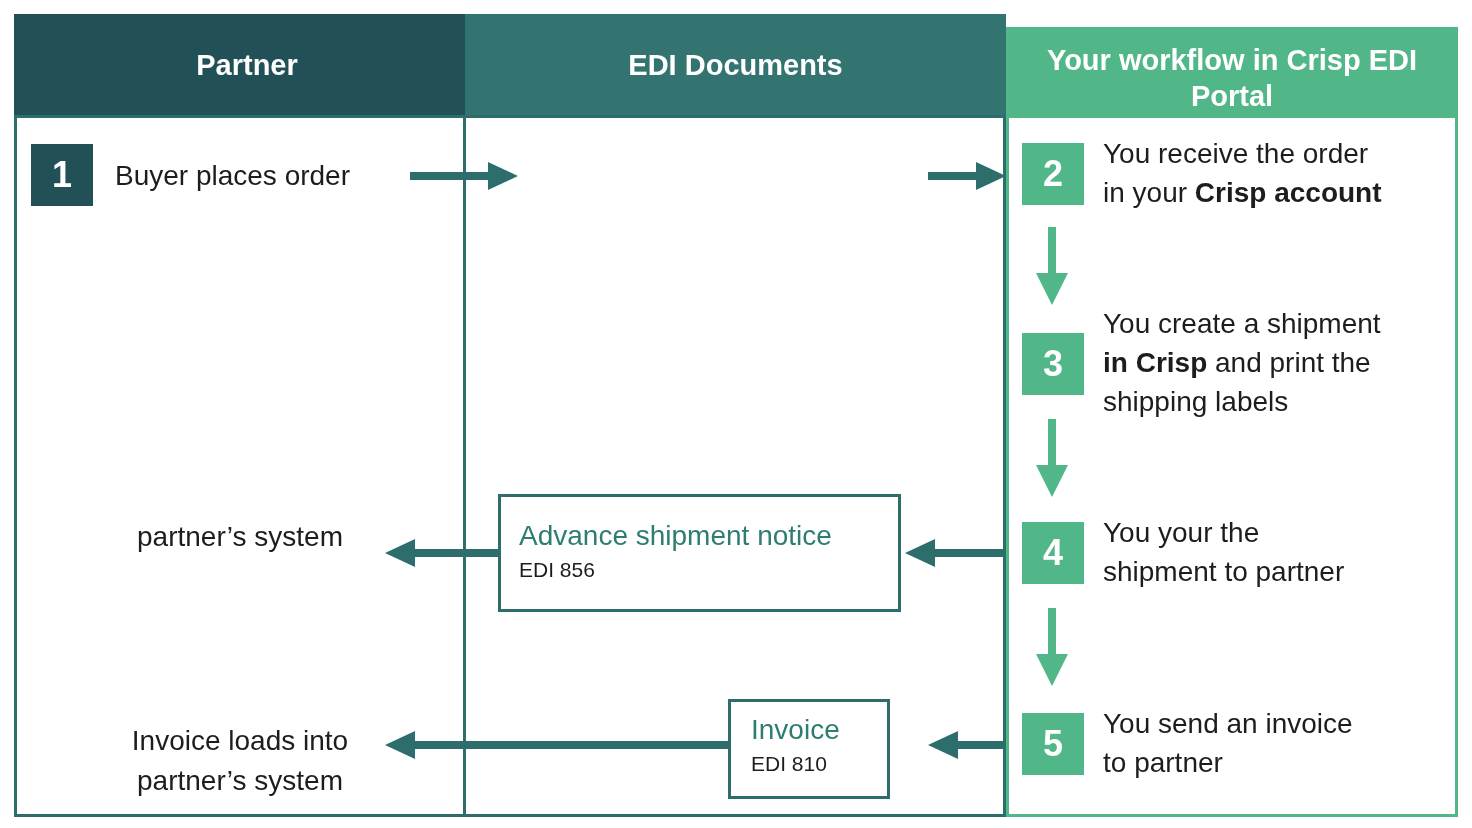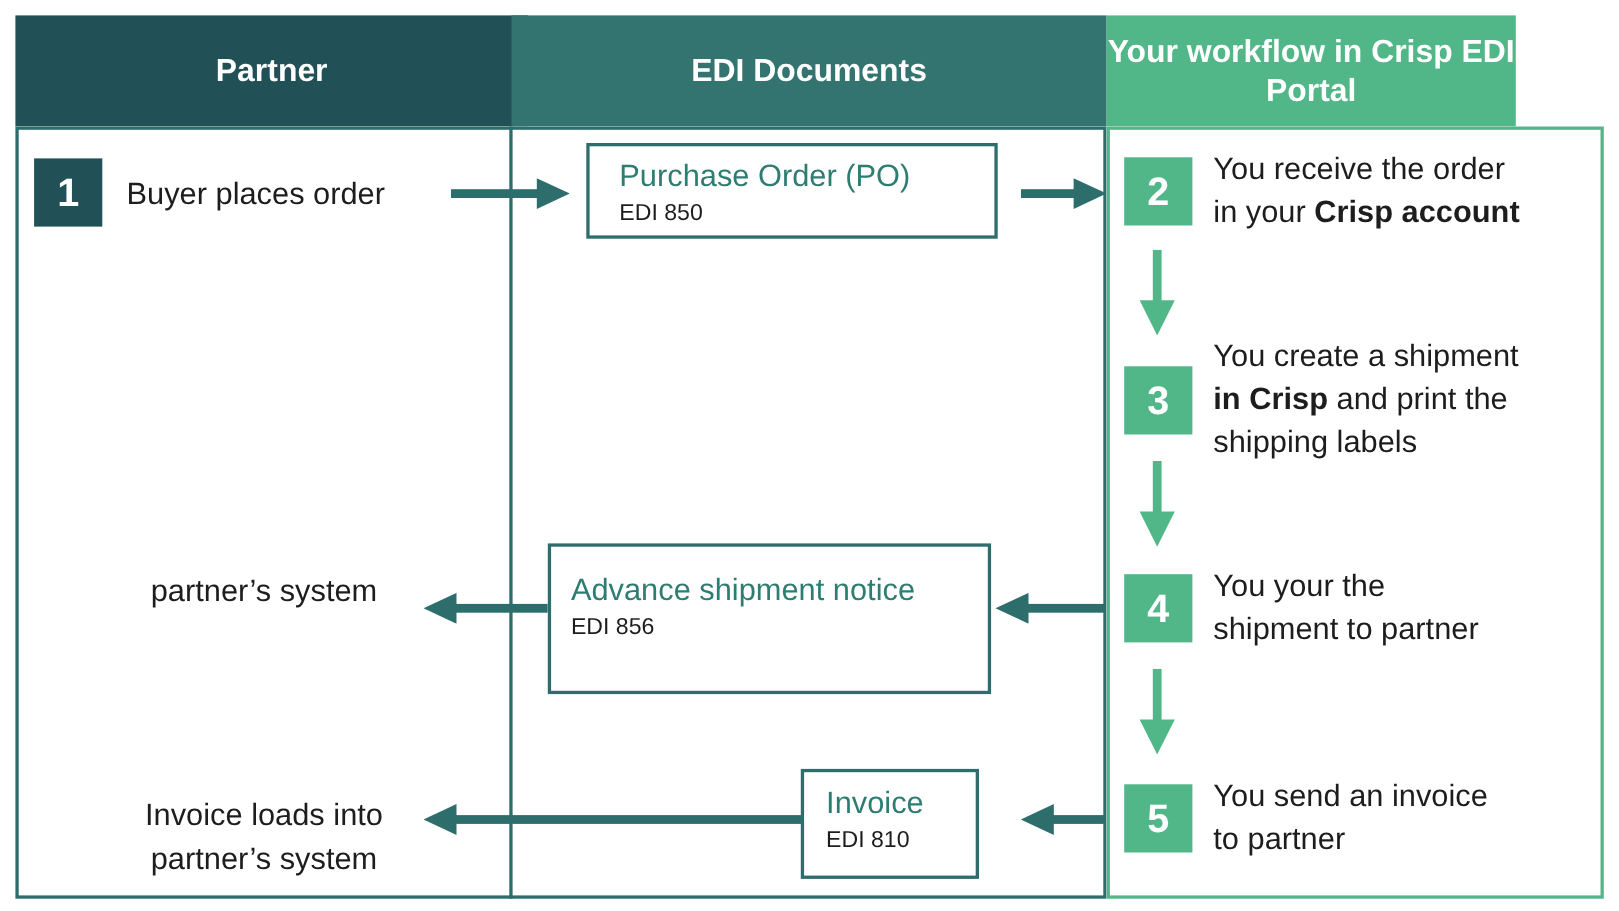--- a/index.html
+++ b/index.html
@@ -18,21 +18,21 @@
   }
   .abs{position:absolute;box-sizing:border-box;}
 
   
   .col-header{
     display:flex;align-items:center;justify-content:center;text-align:center;
     color:#ffffff;font-weight:700;font-size:29px;line-height:36px;
   }
   .hdr-partner{left:14px;top:14px;width:466px;height:101px;background:var(--dark-teal);}
   .hdr-docs{left:465px;top:14px;width:541px;height:101px;background:var(--mid-teal);}
-  .hdr-portal{left:1006px;top:14px;width:372px;height:101px;background:var(--green);}
+  .hdr-portal{left:1006px;top:27px;width:452px;height:101px;background:var(--green);}
   .hdr-portal .hdr-inner{width:390px;margin:0 auto;}
 
   
   .panel-a{left:14px;top:115px;width:992px;height:702px;background:#ffffff;border:3px solid var(--line-teal);}
   .panel-b{left:1006px;top:115px;width:452px;height:702px;background:#ffffff;border:3px solid var(--green);}
   .divider-12{left:463px;top:115px;width:3px;height:702px;background:var(--line-teal);}
 
   
   .num-box{
     width:62px;height:62px;display:flex;align-items:center;justify-content:center;
@@ -58,21 +58,21 @@
   .n2{top:143px;} .t2{top:134px;}
   .n3{top:333px;} .t3{top:304px;}
   .n4{top:522px;} .t4{top:513px;}
   .n5{top:713px;} .t5{top:704px;}
 
   
   .doc-box{border:3px solid var(--line-teal);background:#ffffff;}
   .doc-title{color:var(--doc-title);font-size:28px;line-height:34px;}
   .doc-code{color:var(--text-dark);font-size:21px;line-height:27px;margin-top:3px;}
   .box-po{left:533px;top:130px;width:374px;height:87px;padding:10px 10px 0 27px;}
-  .box-asn{left:498px;top:494px;width:403px;height:137px;padding:22px 10px 16px 18px;}
+  .box-asn{left:498px;top:494px;width:403px;height:118px;padding:22px 10px 16px 18px;}
   .box-inv{left:728px;top:699px;width:162px;height:100px;padding:11px 10px 0 20px;}
 
   
   .note{
     left:75px;width:330px;text-align:center;
     font-size:28px;line-height:40px;color:var(--text-dark);
   }
   .note-asn{top:517px;}
   .note-inv{top:708px;margin-top:13px;}
 
@@ -106,24 +106,20 @@
   </div>
 
   <div class="abs note note-asn">
       <div class="tline"><span>partner’s system</span></div>
     </div>
   <div class="abs note note-inv">
       <div class="tline"><span>Invoice loads into</span></div>
       <div class="tline"><span>partner’s system</span></div>
     </div>
 
-  <div class="abs doc-box box-po">
-    <div class="doc-title">Purchase Order (PO)</div>
-    <div class="doc-code">EDI 850</div>
-  </div>
   <div class="abs doc-box box-asn">
     <div class="doc-title">Advance shipment notice</div>
     <div class="doc-code">EDI 856</div>
   </div>
   <div class="abs doc-box box-inv">
     <div class="doc-title">Invoice</div>
     <div class="doc-code">EDI 810</div>
   </div>
 
   <div class="abs num-box num-green wf-num n2">2</div>

